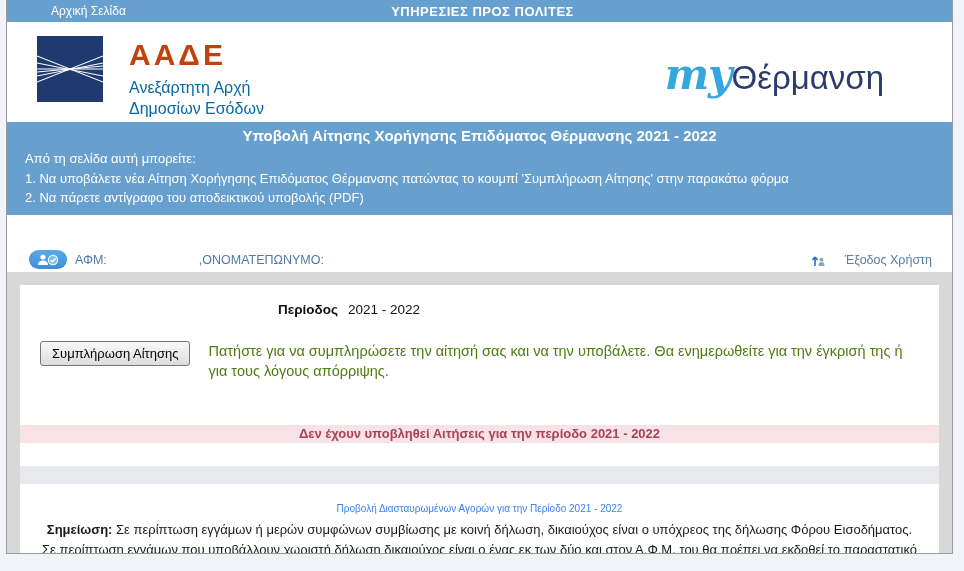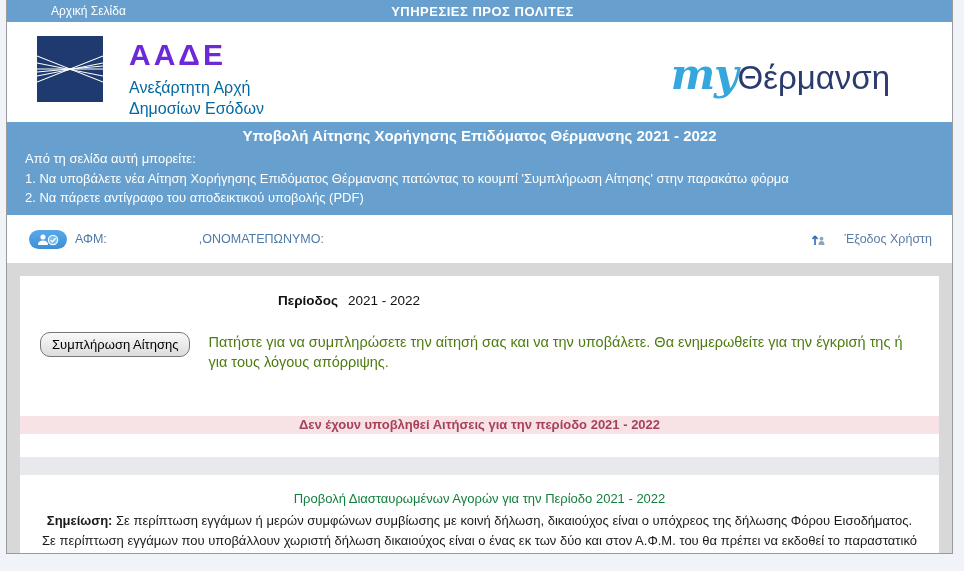--- a/index.html
+++ b/index.html
@@ -55,31 +55,31 @@
     background: #1e3a6e;
   }
   .org-block {
     position: absolute;
     left: 122px; top: 16px;
   }
   .org-acronym {
     font-size: 30px;
     font-weight: bold;
     letter-spacing: 3px;
-    color: #6d28d9;
+    color: #c2410c;
   }
   .org-name {
     margin-top: 6px;
     font-size: 16px;
     color: #0369a1;
     line-height: 1.3;
   }
   .app-logo {
     position: absolute;
-    right: 62px; top: 28px;
+    right: 68px; top: 28px;
     white-space: nowrap;
   }
   .app-logo .my {
     font-size: 42px;
     font-style: italic;
     font-weight: bold;
     color: #36a7dc;
     font-family: "DejaVu Serif", serif;
     letter-spacing: -1px;
   }
@@ -97,27 +97,28 @@
   .info-title {
     text-align: center;
     font-weight: bold;
     font-size: 15px;
     margin-bottom: 7px;
   }
   .info-intro { font-size: 13px; margin-bottom: 4px; }
   .info-item { font-size: 13px; line-height: 1.45; }
   
   .user-bar {
-    height: 48px;
+    height: 25px;
     background: #ffffff;
     display: flex;
     align-items: center;
     padding: 0 20px 0 22px;
     font-size: 12.5px;
     color: #4f79a8;
+    margin-top: 32px;
   }
   .verified-pill {
     width: 38px; height: 19px;
     border-radius: 10px;
     background: linear-gradient(#59a9e9, #3d8ed5);
     display: inline-flex;
     align-items: center;
     justify-content: center;
     margin-right: 8px;
     flex: 0 0 auto;
@@ -157,21 +158,21 @@
     align-items: flex-start;
     padding: 0 20px;
     margin-top: 24px;
   }
   .fill-btn {
     font-family: "Liberation Sans", sans-serif;
     font-size: 13px;
     color: #000000;
     padding: 4px 11px;
     border: 1px solid #767676;
-    border-radius: 10px;
+    border-radius: 3px;
     background: linear-gradient(#f9f9f9, #dcdcdc);
     cursor: pointer;
     white-space: nowrap;
   }
   .fill-desc {
     margin-left: 18px;
     width: 700px;
     font-size: 14.5px;
     color: #4d7c0f;
     line-height: 1.4;
@@ -192,22 +193,22 @@
     left: 0; right: 0; top: 181px;
     height: 18px;
     background: #e7e9ec;
   }
   .purchases-link-row {
     position: absolute;
     left: 0; right: 0; top: 213px;
     text-align: center;
   }
   .purchases-link {
-    font-size: 13px;
-    color: #15803d;
+    font-size: 10px;
+    color: #3b82f6;
     text-decoration: none;
     cursor: pointer;
   }
   .note {
     position: absolute;
     left: 0; right: 0; top: 235px;
     padding: 0 22px;
     text-align: center;
     font-size: 13px;
     color: #1a1a1a;

